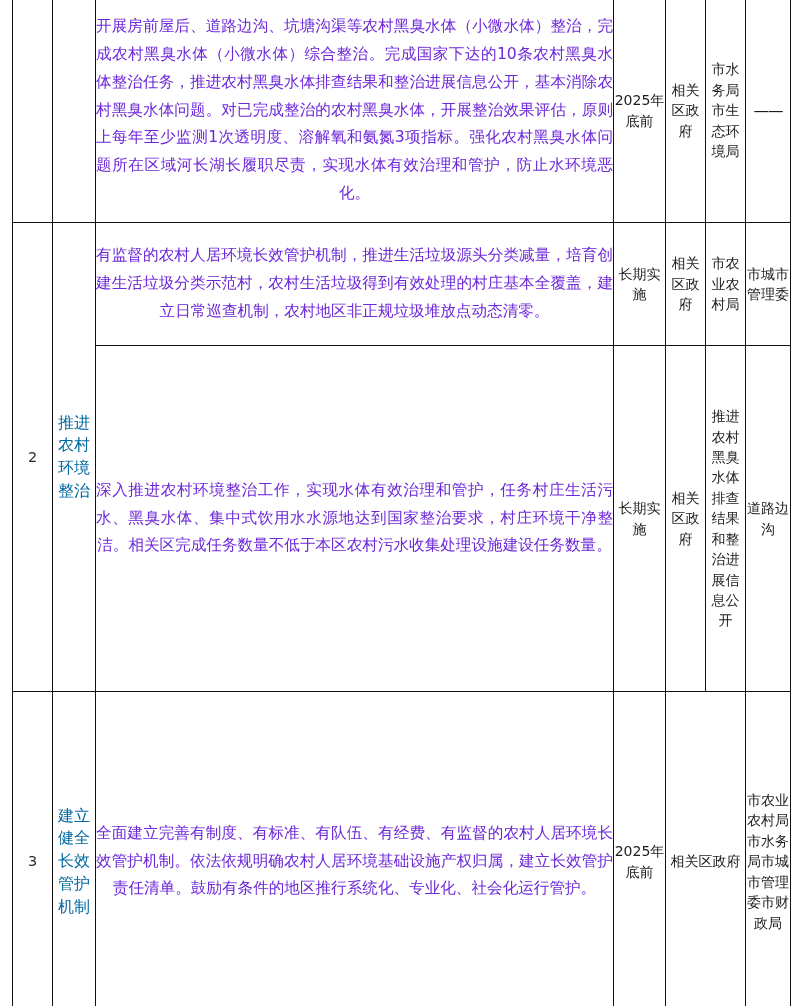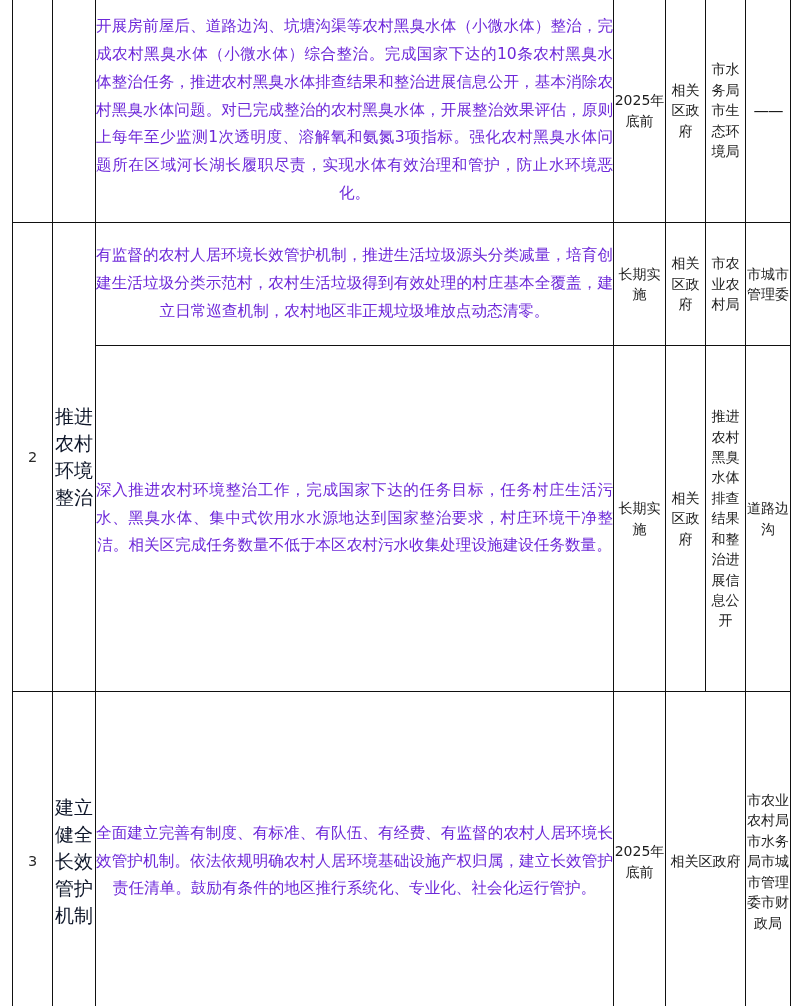--- a/index.html
+++ b/index.html
@@ -50,23 +50,23 @@
   
   .cell-index {
     text-align: center;
     font-size: 14.5px;
     color: #2a2a2a;
     line-height: 1.4;
   }
 
   .cell-name {
     text-align: center;
-    font-size: 19px;
+    font-size: 16px;
     line-height: 1.42;
-    color: #0f172a;
+    color: #0369a1;
     padding: 2px 1px;
     word-break: break-all;
   }
 
   .cell-content {
     font-size: 15.6px;
     line-height: 1.78;
     color: #6d28d9;
     text-align: justify;
     text-align-last: center;
@@ -130,21 +130,21 @@
         <td class="cell-index" rowspan="2">2</td>
         <td class="cell-name" rowspan="2">推进农村环境整治</td>
         <td class="cell-content">有监督的农村人居环境长效管护机制，推进生活垃圾源头分类减量，培育创建生活垃圾分类示范村，农村生活垃圾得到有效处理的村庄基本全覆盖，建立日常巡查机制，农村地区非正规垃圾堆放点动态清零。</td>
         <td class="cell-vert">长期实施</td>
         <td class="cell-vert">相关区政府</td>
         <td class="cell-vert">市农业农村局</td>
         <td class="cell-vert">市城市管理委</td>
       </tr>
 
       <tr class="r3">
-        <td class="cell-content">深入推进农村环境整治工作，完成国家下达的任务目标，任务村庄生活污水、黑臭水体、集中式饮用水水源地达到国家整治要求，村庄环境干净整洁。相关区完成任务数量不低于本区农村污水收集处理设施建设任务数量。</td>
+        <td class="cell-content">深入推进农村环境整治工作，实现水体有效治理和管护，任务村庄生活污水、黑臭水体、集中式饮用水水源地达到国家整治要求，村庄环境干净整洁。相关区完成任务数量不低于本区农村污水收集处理设施建设任务数量。</td>
         <td class="cell-vert">长期实施</td>
         <td class="cell-vert">相关区政府</td>
         <td class="cell-vert">推进农村黑臭水体排查结果和整治进展信息公开</td>
         <td class="cell-vert">道路边沟</td>
       </tr>
 
       <tr class="r4">
         <td class="cell-index">3</td>
         <td class="cell-name">建立健全长效管护机制</td>
         <td class="cell-content">全面建立完善有制度、有标准、有队伍、有经费、有监督的农村人居环境长效管护机制。依法依规明确农村人居环境基础设施产权归属，建立长效管护责任清单。鼓励有条件的地区推行系统化、专业化、社会化运行管护。</td>

